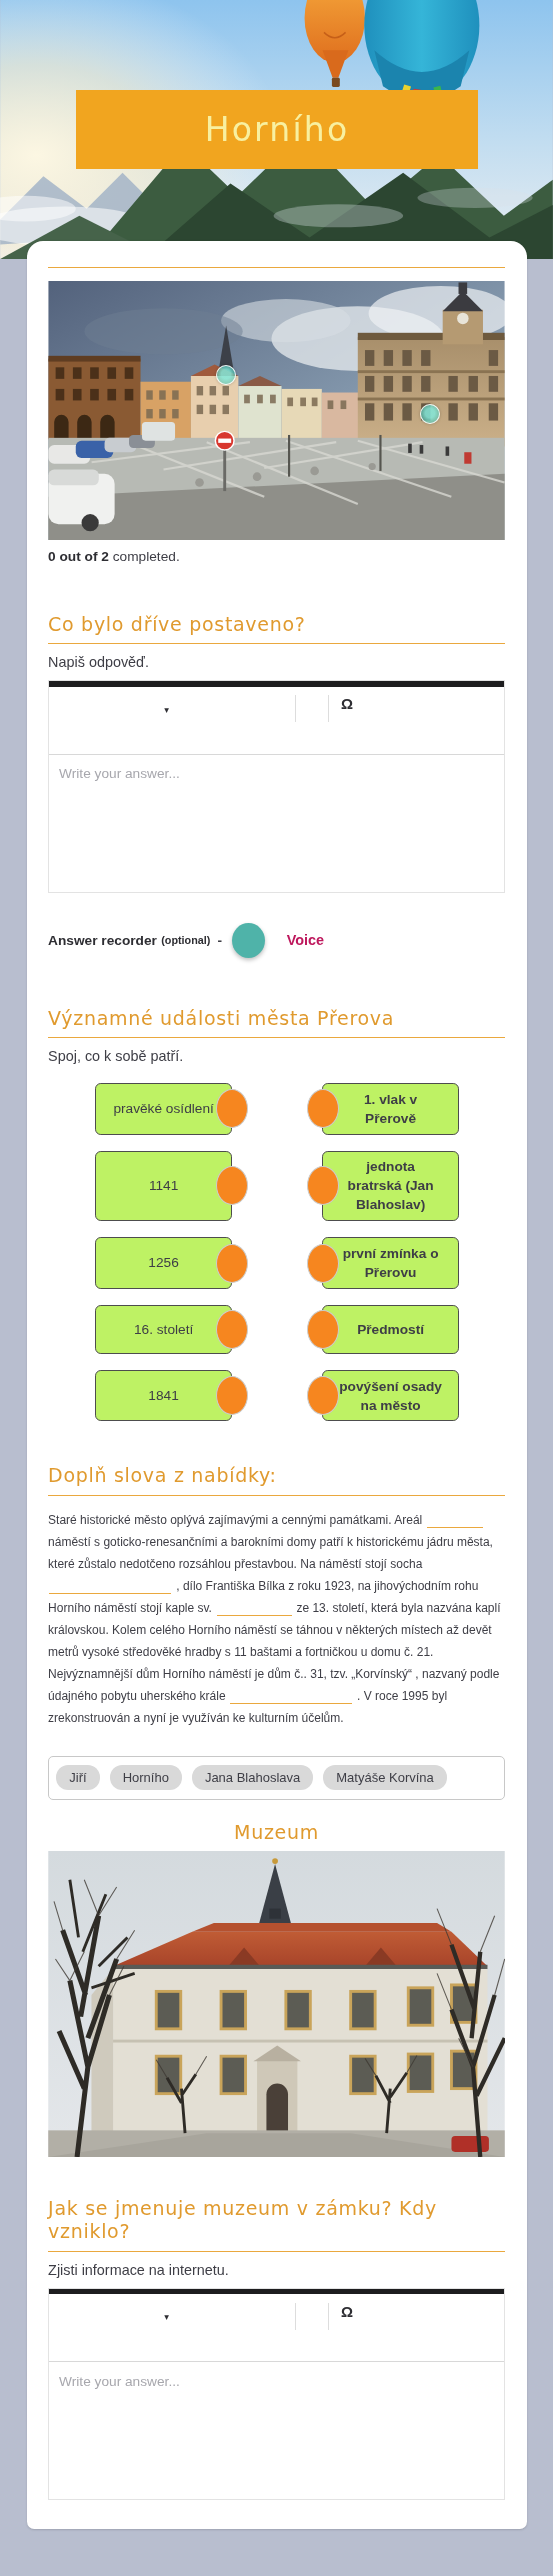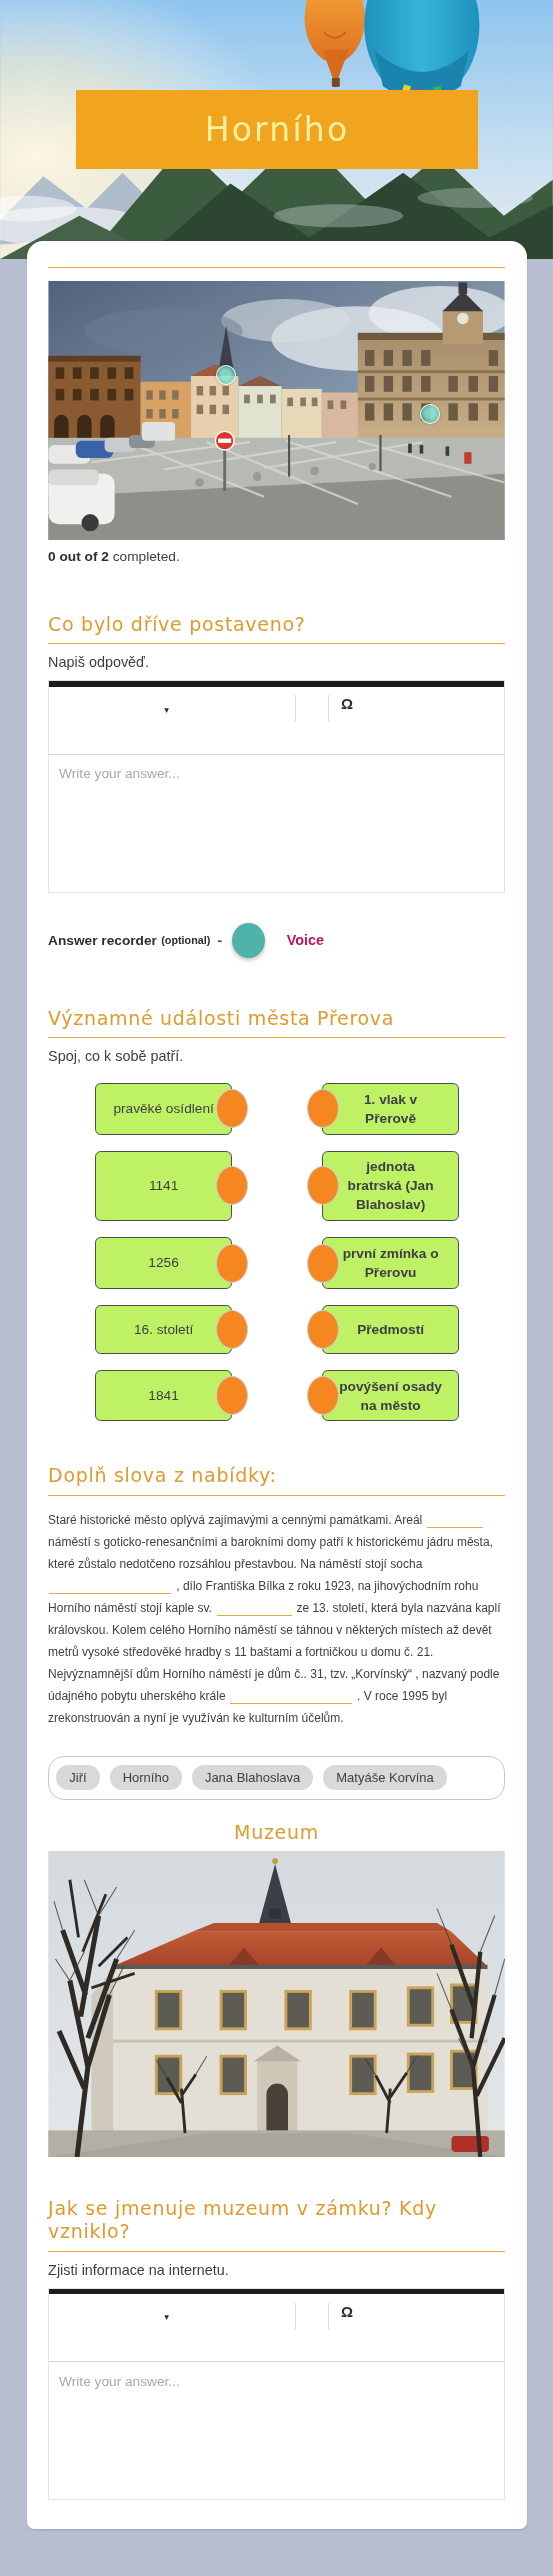--- a/index.html
+++ b/index.html
@@ -99,21 +99,21 @@
   .match-right .connector { left:-16.6px; }
   
   .fill-par { margin-top:13px; font-size:12px; line-height:22px; width:457px; }
   .blank {
     display:inline-block; border-bottom:1.4px solid #eaa83e; height:16px;
     vertical-align:middle; margin:0 1.4px; cursor:pointer;
   }
   .blank-1 { width:56px; } .blank-2 { width:122px; }
   .blank-3 { width:75px; } .blank-4 { width:122px; }
   .word-bank {
-    margin-top:27px; width:457px; border:0.7px solid #c8c8c8; border-radius:16px;
+    margin-top:27px; width:457px; border:0.7px solid #c8c8c8; border-radius:5px;
     padding:8.6px 7.2px; display:flex; gap:10px; align-items:center;
   }
   .pill {
     background:#d9d9d9; color:#3e3e46; border:none; border-radius:12.2px;
     font-size:13px; padding:5px 13px; cursor:pointer;
     font-family:"Liberation Sans","DejaVu Sans",sans-serif;
   }
   .muzeum-title { margin-top:21.6px; }
   .museum-photo { margin-top:7.2px; }
 </style>

